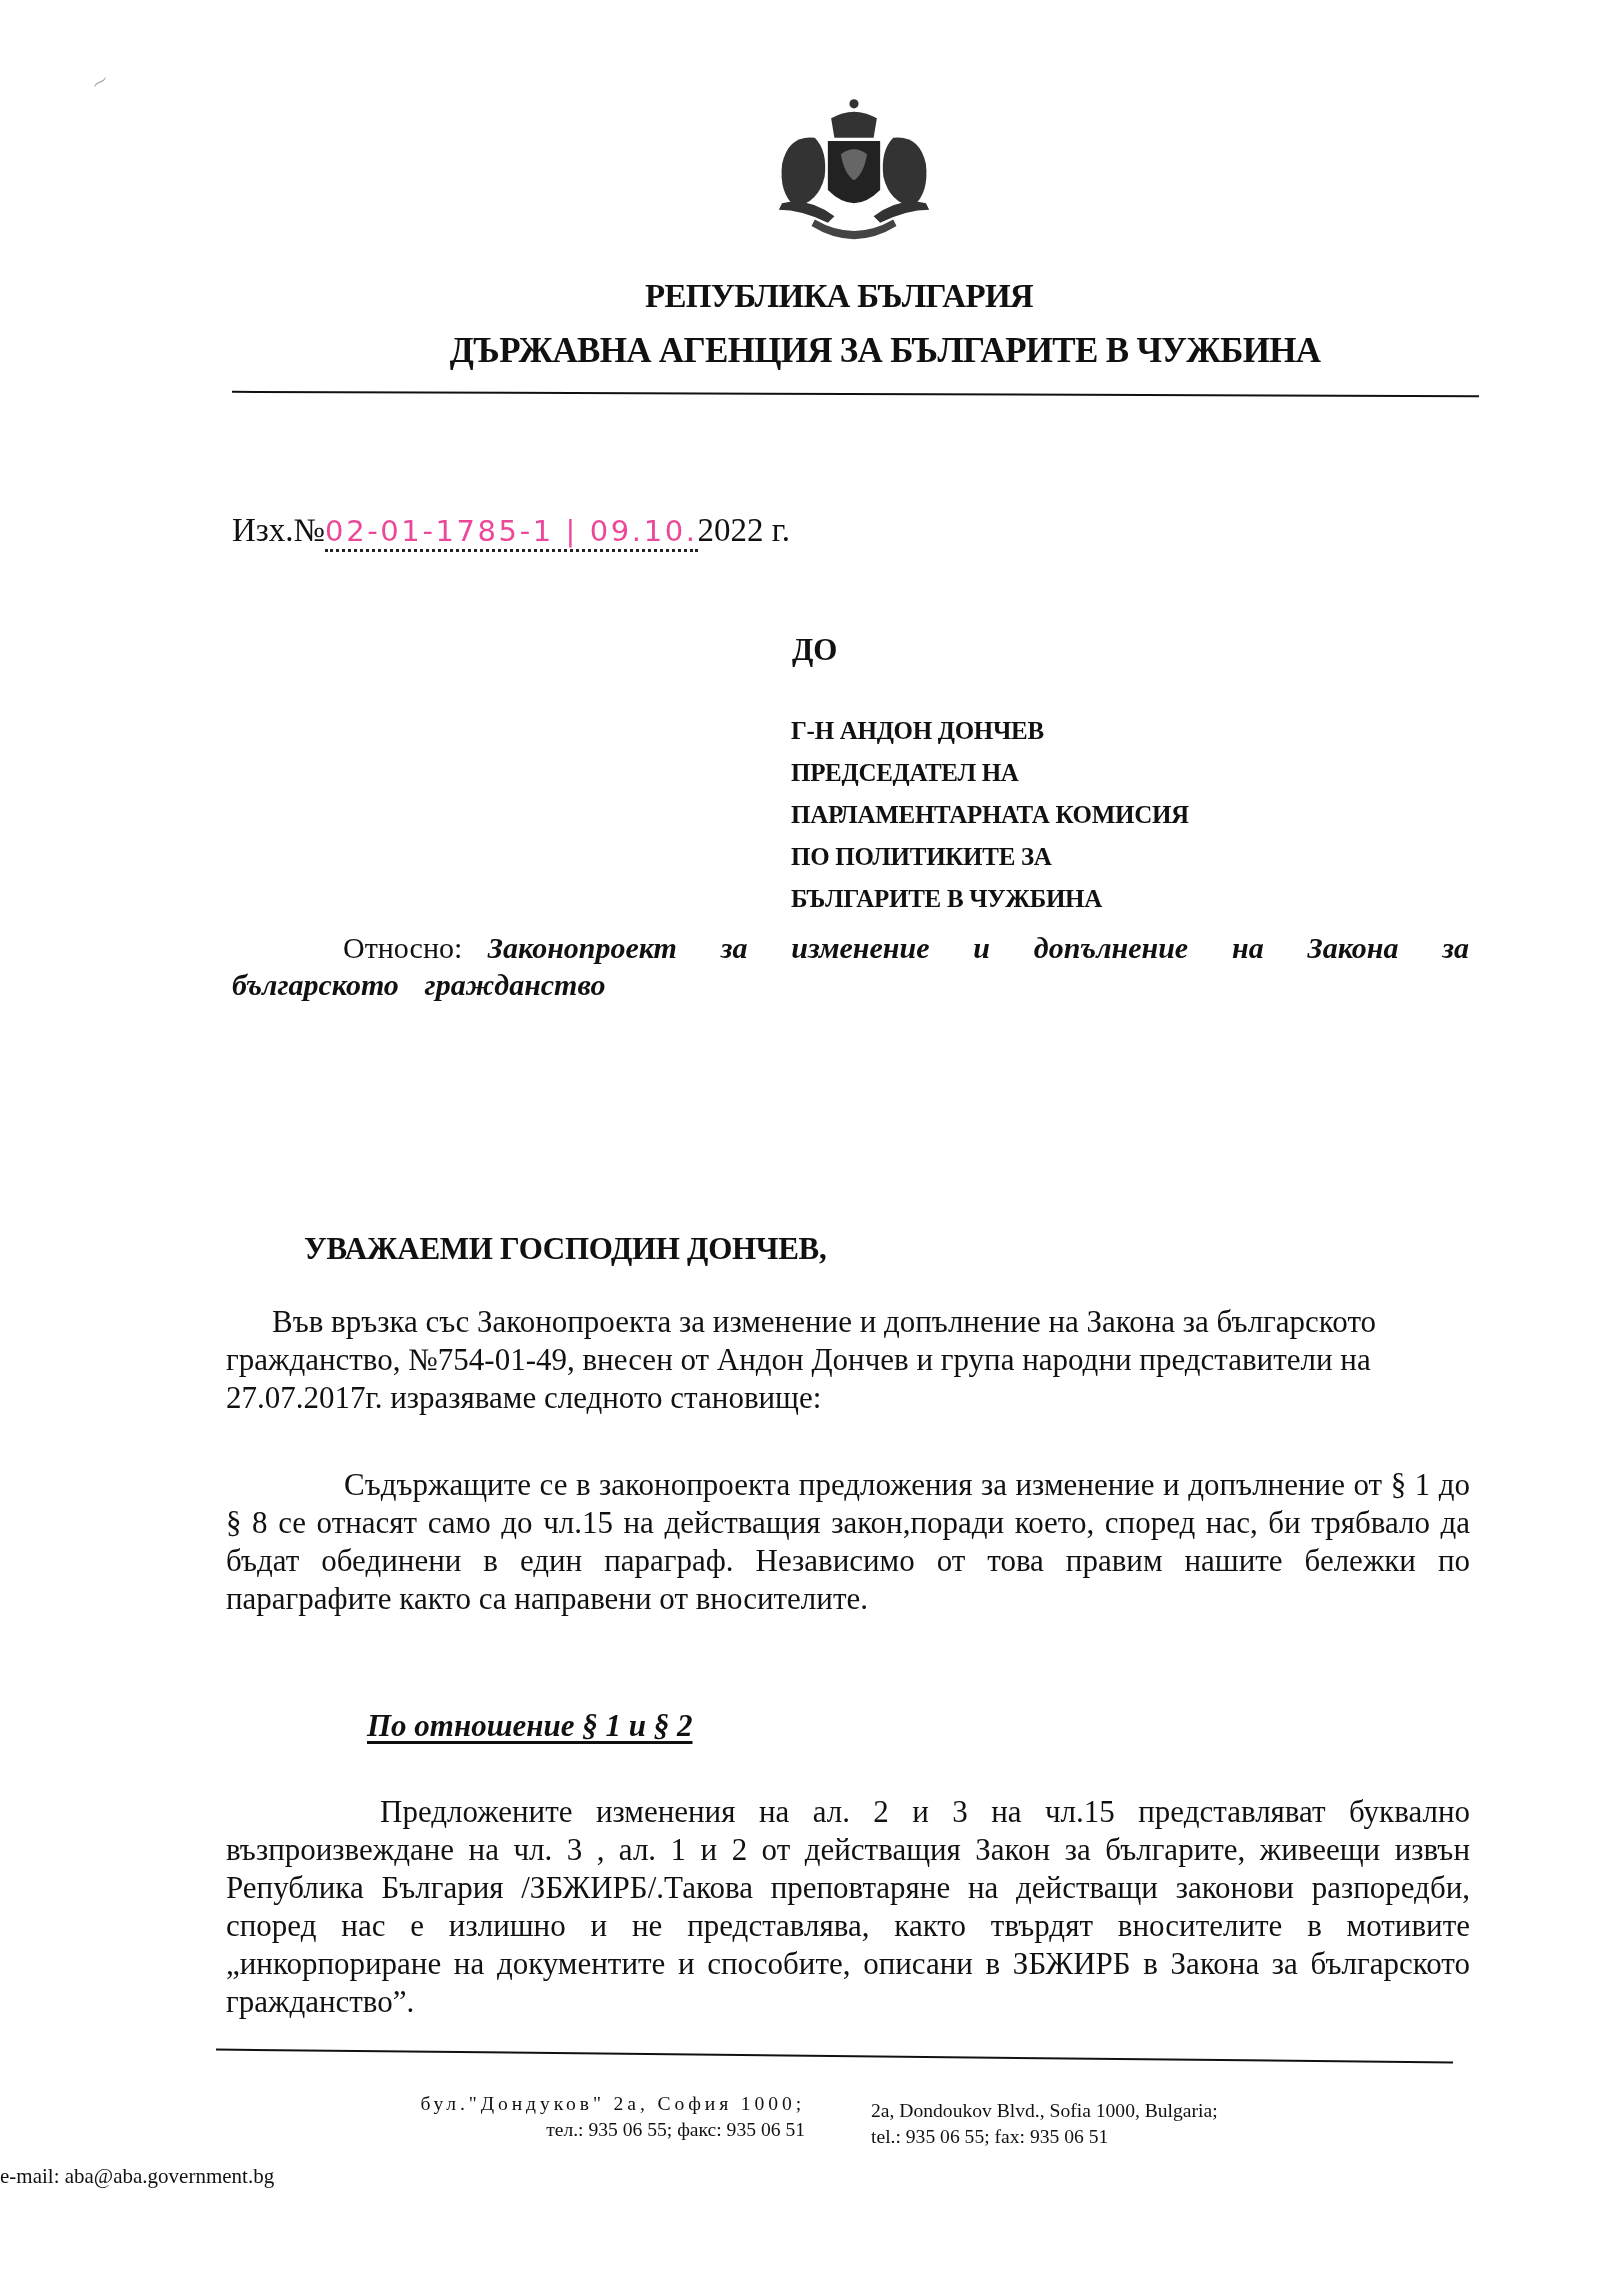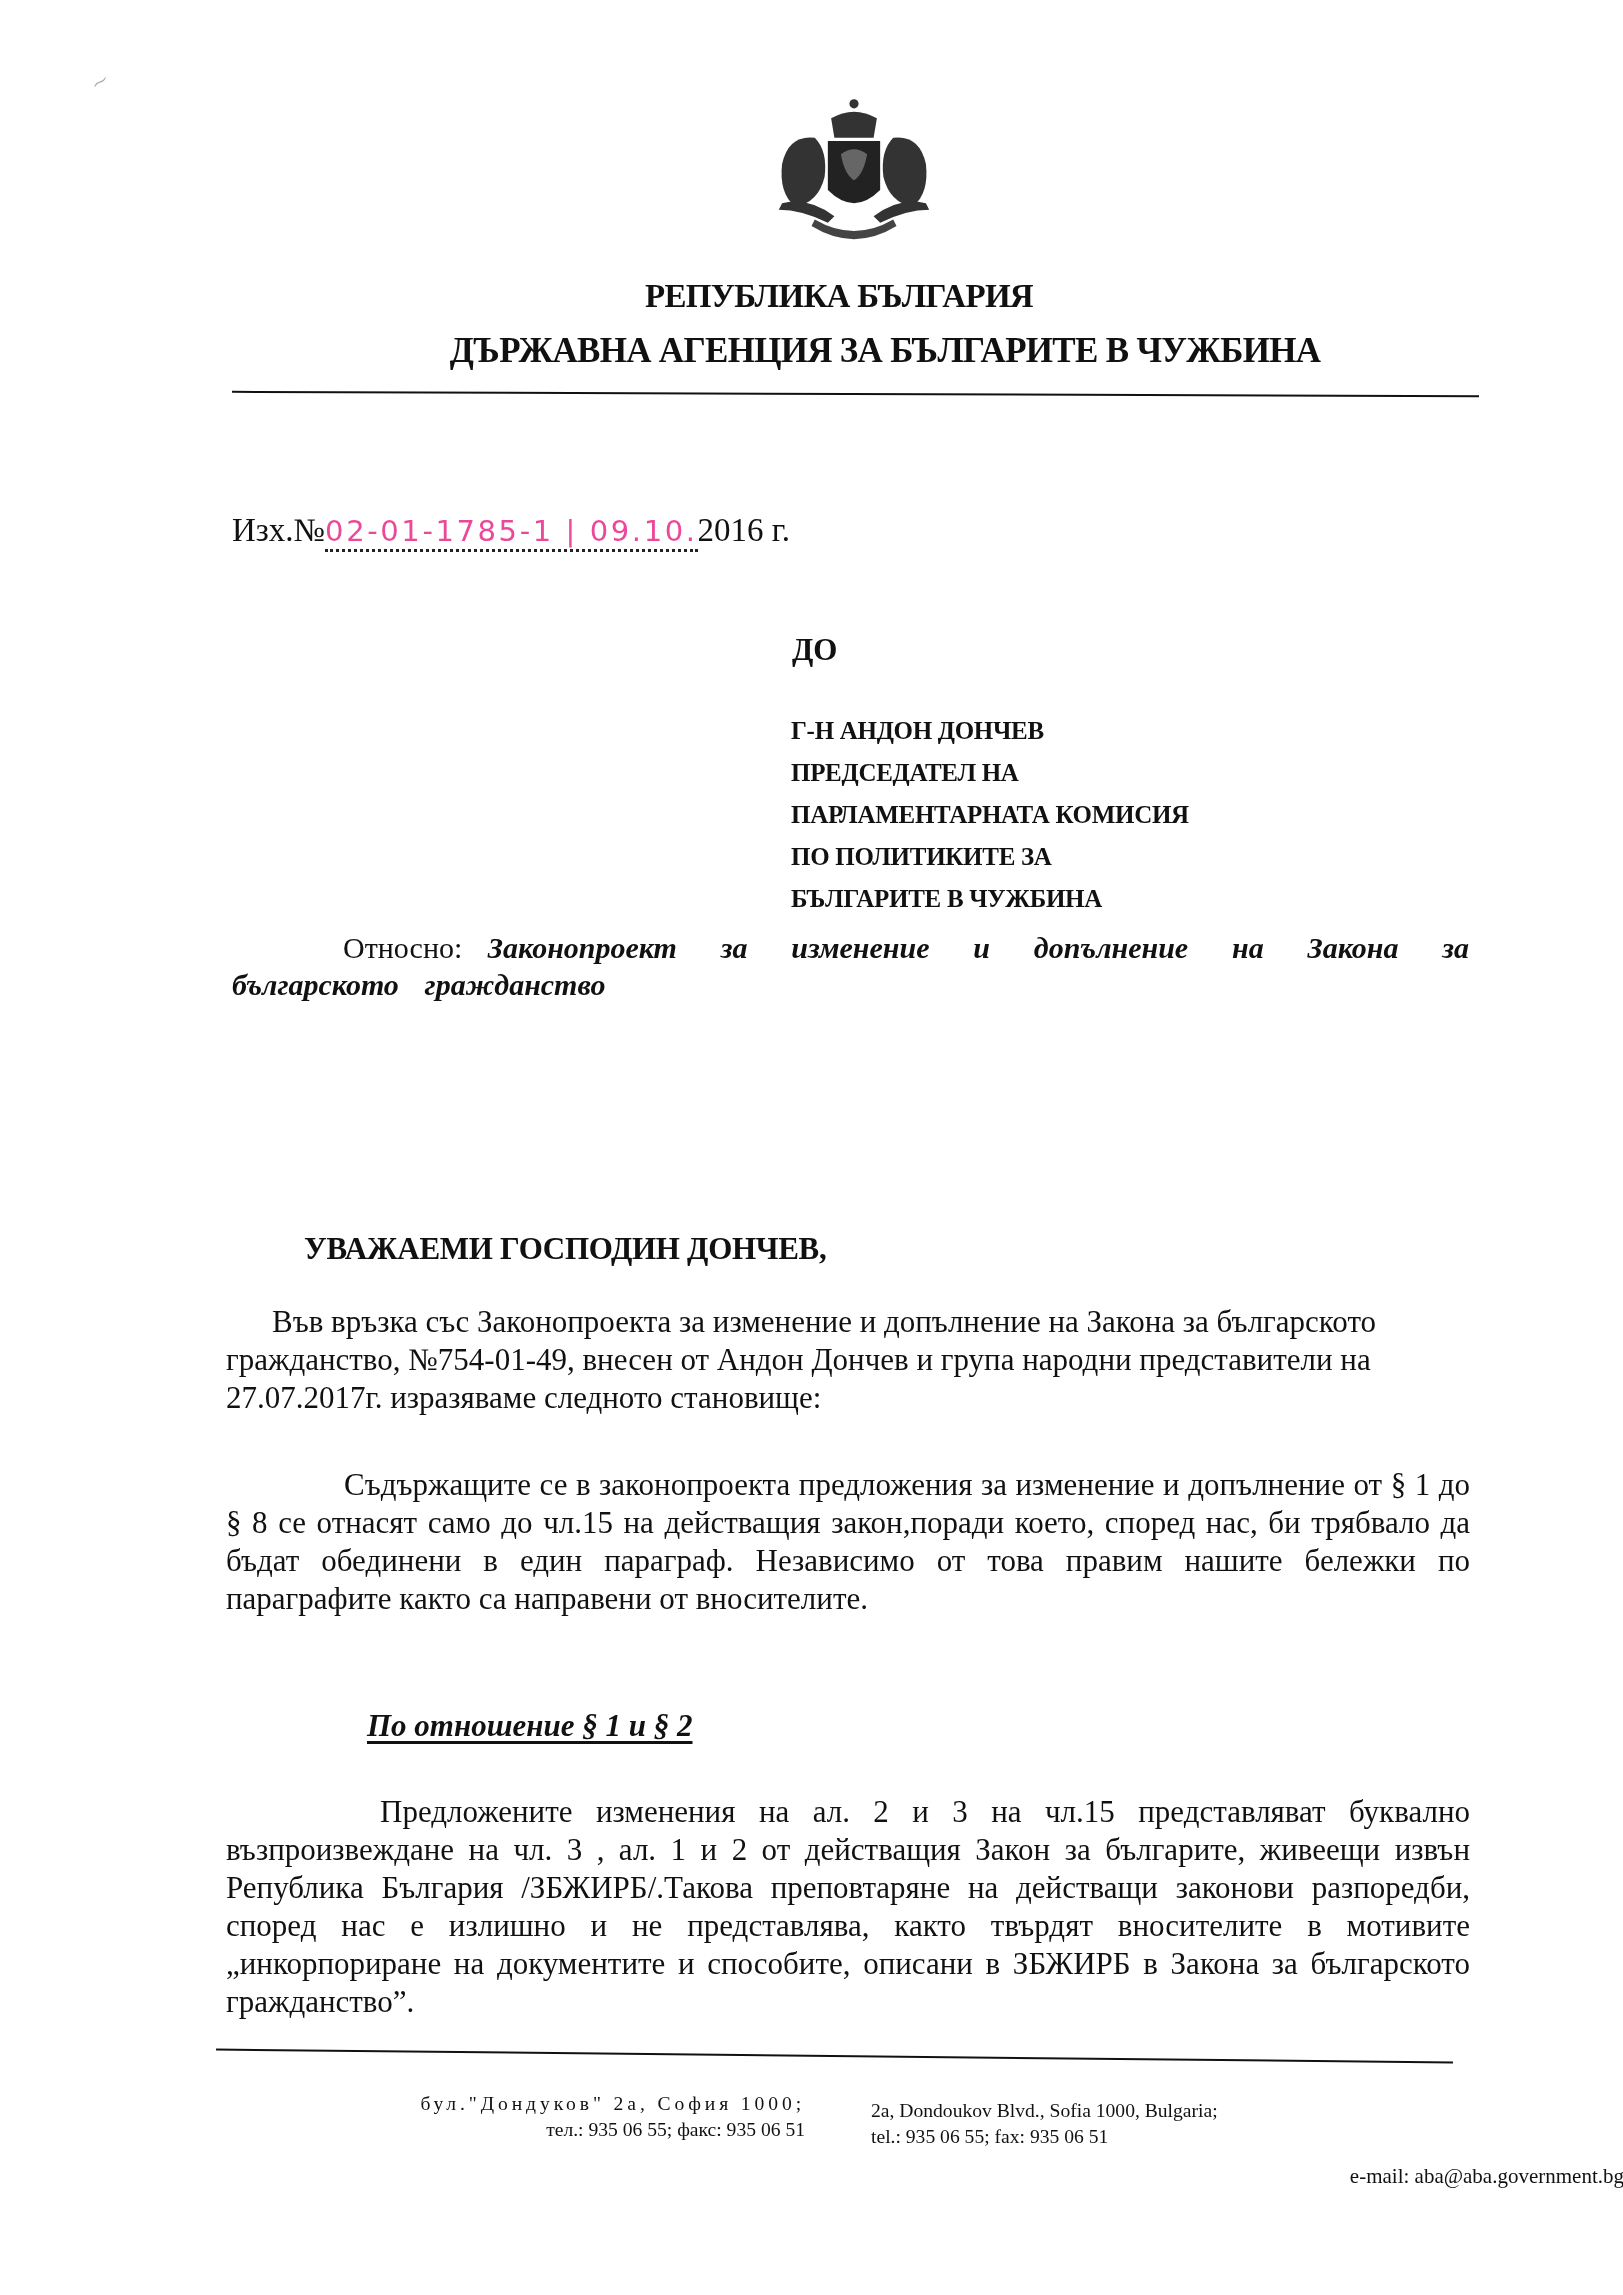--- a/index.html
+++ b/index.html
@@ -28,21 +28,21 @@
     .p1 { top: 1303px; width: 1165px; text-indent: 46px; text-align: left; }
     .p2 { top: 1466px; text-indent: 118px; }
     .p3 { top: 1793px; text-indent: 154px; }
     .section { position: absolute; left: 367px; top: 1708px; font-size: 31px; font-weight: bold; font-style: italic;
       text-decoration: underline; text-decoration-thickness: 2.6px; text-underline-offset: 5.2px; }
     .rule-foot { left: 216px; top: 2055px; width: 1237px; transform: rotate(0.6deg); }
     .foot { position: absolute; font-size: 19.6px; line-height: 26px; }
     .foot-bg { left: 249px; top: 2091px; width: 556px; text-align: right; }
     .foot-bg .addr-line { letter-spacing: 3.9px; }
     .foot-en { left: 871px; top: 2098px; width: 524px; }
-    .foot-mail { left: 0; width: 1624px; top: 2163px; text-align: right; font-size: 21px; }
+    .foot-mail { left: 0; width: 1624px; top: 2163px; text-align: left; font-size: 21px; }
   </style>
 </head>
 <body>
 
 <div class="page">
 
   <span class="scan-mark" style="left:92px;top:72px;transform:rotate(-35deg);">⁓</span>
 
   <svg class="emblem" viewBox="0 0 260 240">
     <g fill="#333">
@@ -56,21 +56,21 @@
       <path d="M240 170 q-40 -10 -80 20 l10 10 q40 -20 75 -20z"></path>
       <path d="M70 195 Q130 230 190 195 L195 205 Q130 245 65 205 Z" fill="#444"></path>
     </g>
   </svg>
 
   <div class="hdr hdr1">РЕПУБЛИКА БЪЛГАРИЯ</div>
   <div class="hdr hdr2">ДЪРЖАВНА АГЕНЦИЯ ЗА БЪЛГАРИТЕ В ЧУЖБИНА</div>
   <div class="rule rule-top"></div>
 
   <div class="ref">
-    <span>Изх.№</span><span class="hand">02-01-1785-1 | 09.10.</span><span>2016 г.</span>
+    <span>Изх.№</span><span class="hand">02-01-1785-1 | 09.10.</span><span>2022 г.</span>
   </div>
 
   <div class="to">ДО</div>
   <div class="addr">
     <div>Г-Н АНДОН ДОНЧЕВ</div>
     <div>ПРЕДСЕДАТЕЛ НА</div>
     <div>ПАРЛАМЕНТАРНАТА КОМИСИЯ</div>
     <div>ПО ПОЛИТИКИТЕ ЗА</div>
     <div>БЪЛГАРИТЕ В ЧУЖБИНА</div>
   </div>

